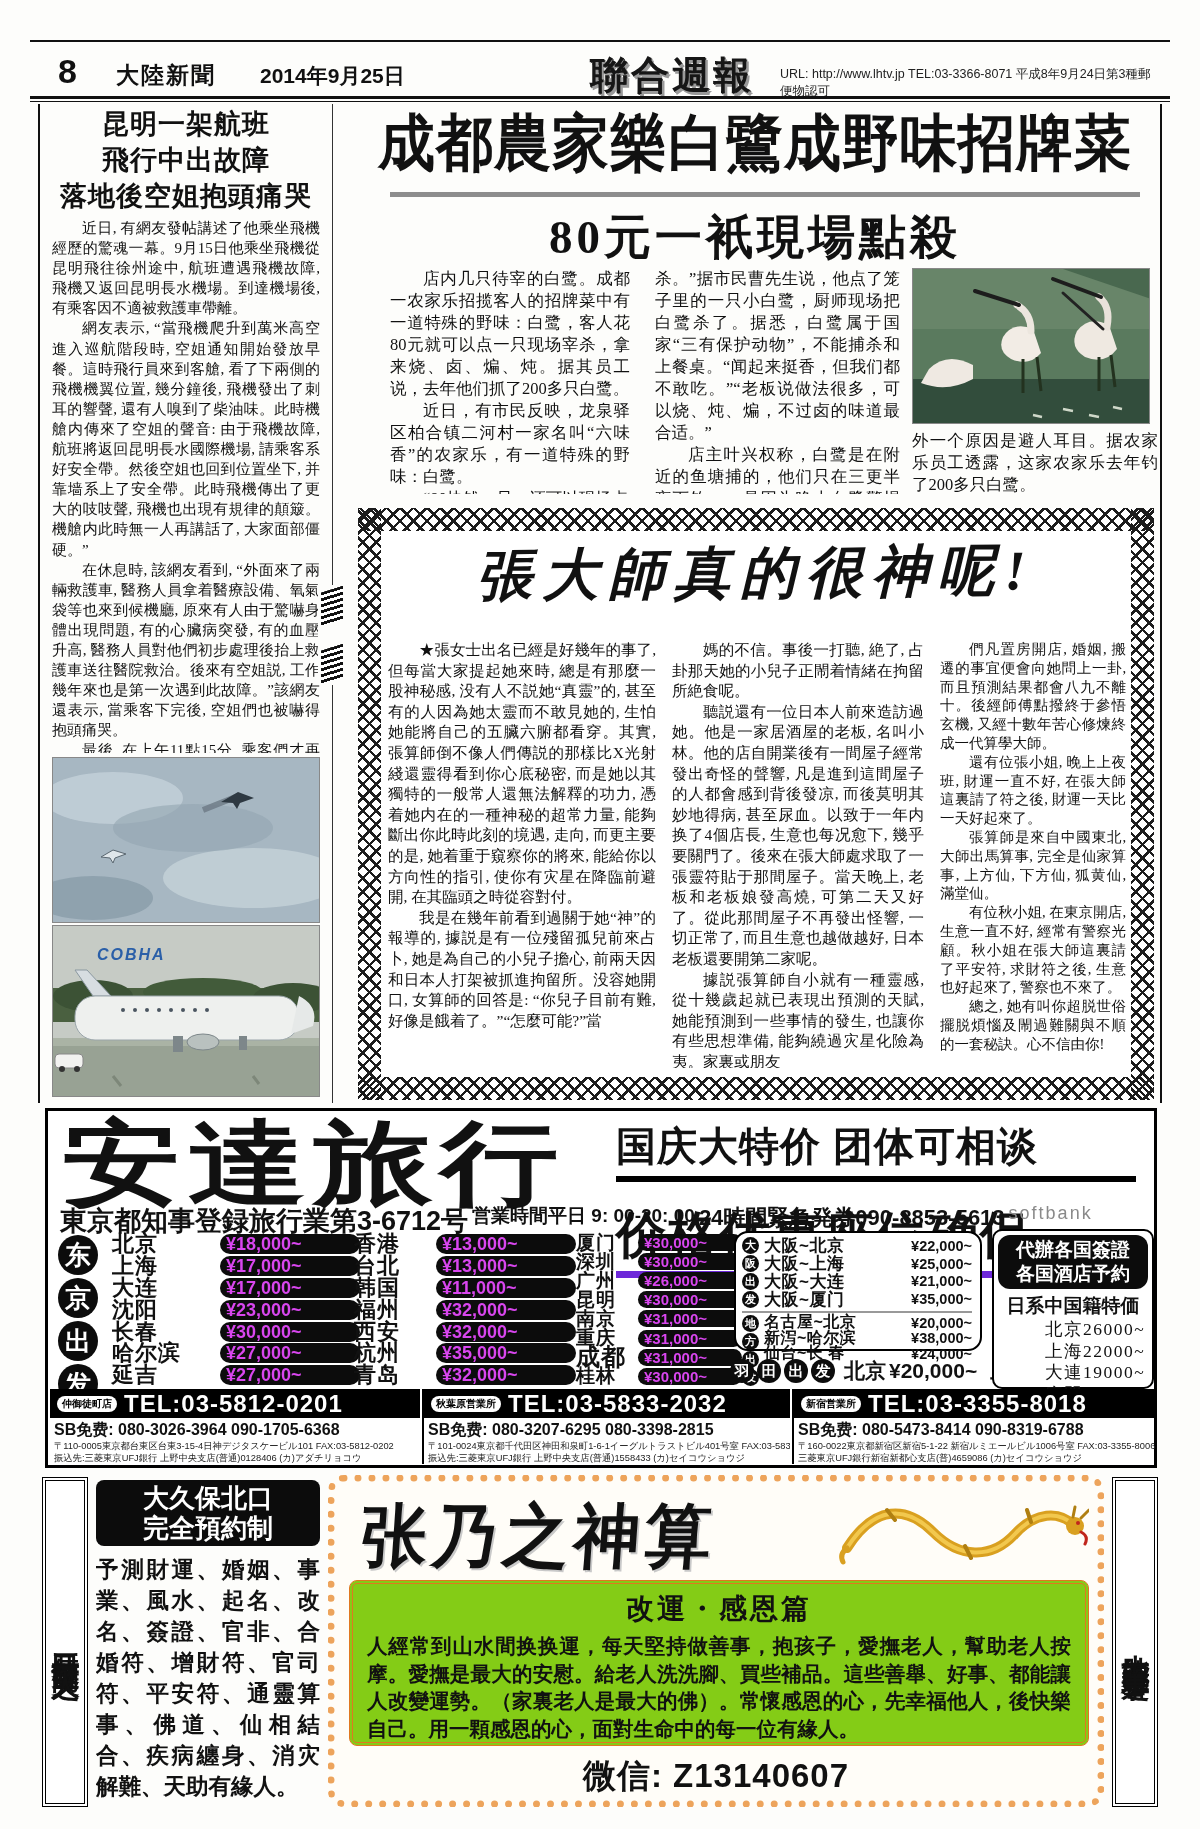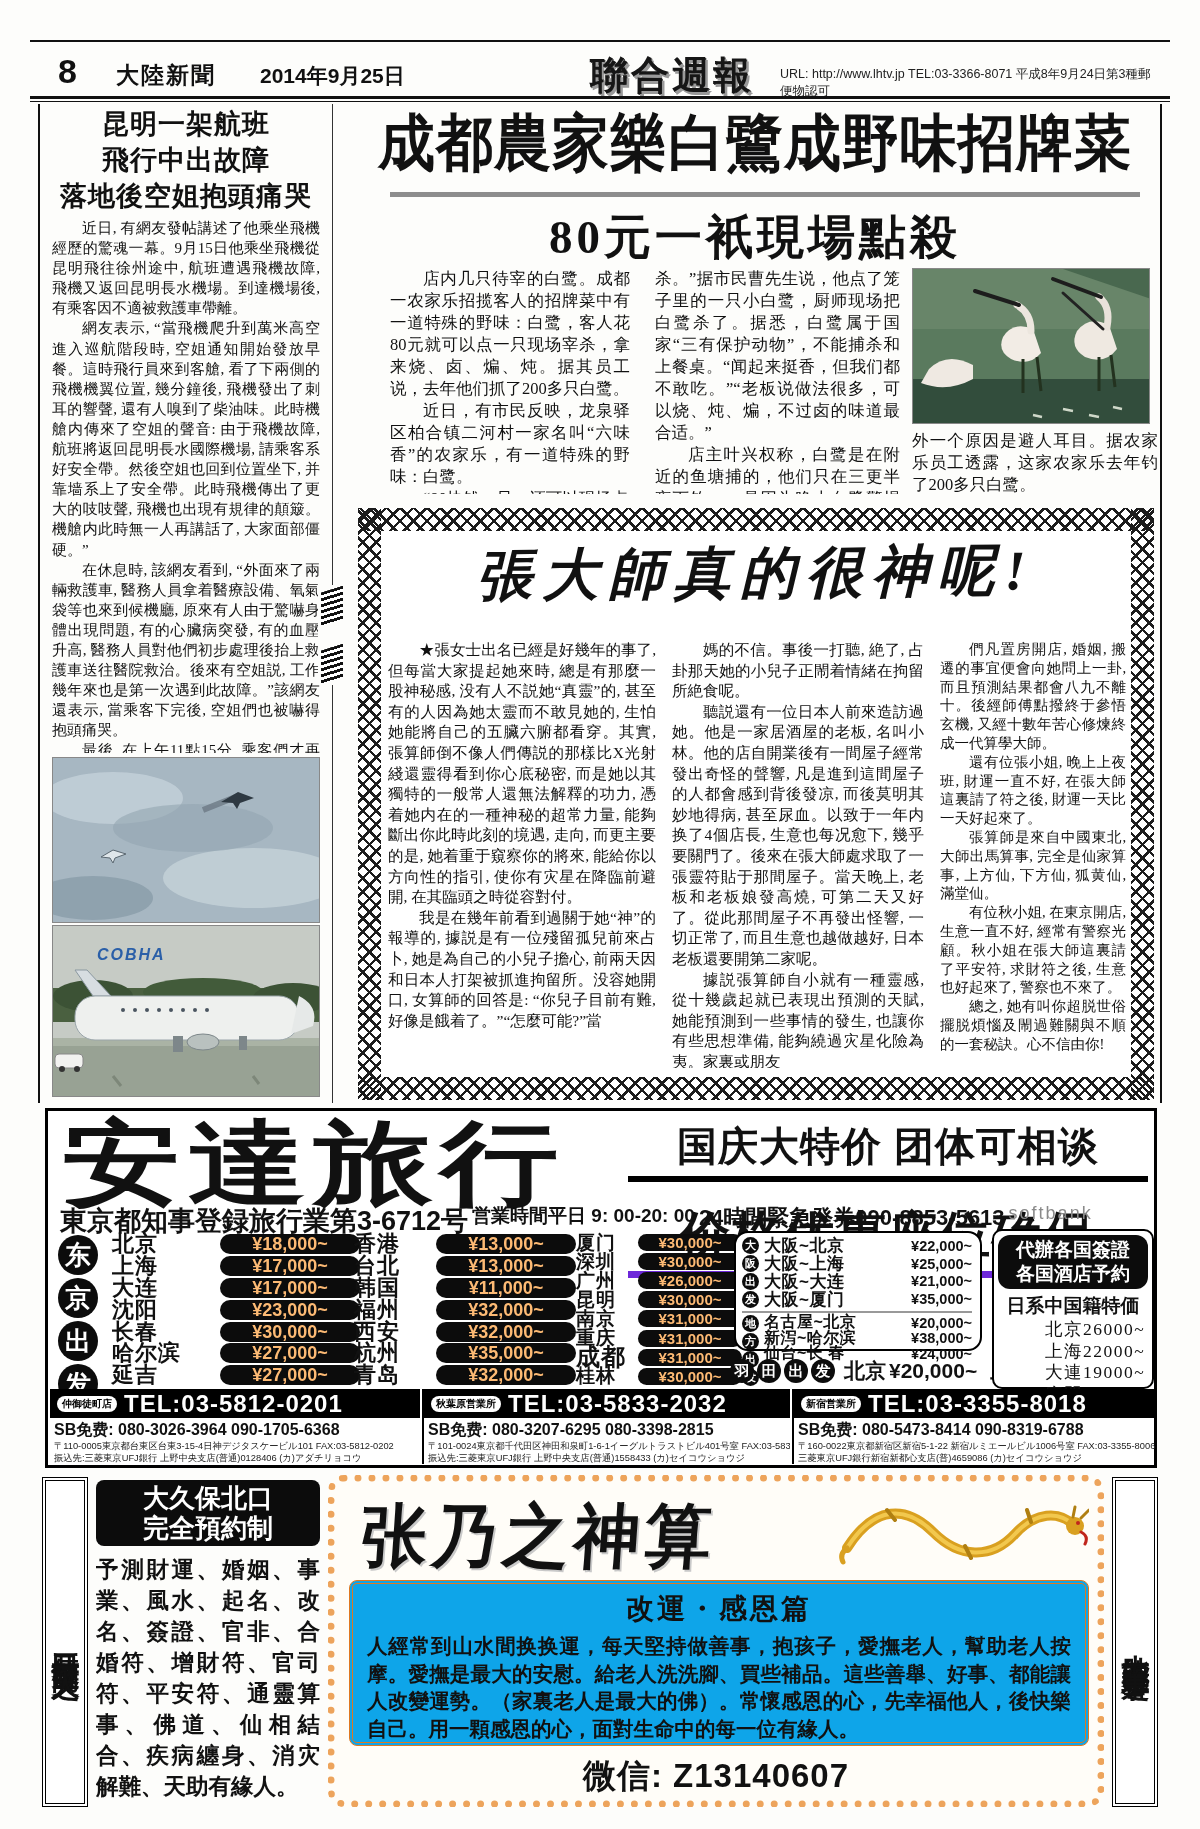--- a/index.html
+++ b/index.html
@@ -45,22 +45,22 @@
   .promo1 { font:900 40px "Liberation Sans", sans-serif; letter-spacing:1px; border-bottom:6px solid #000; padding-bottom:2px; }
   .promo2 { font:900 50px "Liberation Sans", sans-serif; letter-spacing:2px; border-bottom:7px solid #6d28d9; padding-bottom:2px; margin-top:20px; }
   .reg1 { font:900 27px "Liberation Sans", sans-serif; }
   .reg2 { font:800 19px "Liberation Sans", sans-serif; }
   .reg3 { font:800 22px "Liberation Sans", sans-serif; }
   .reg4 { font:300 18px "Liberation Sans", sans-serif; color:#8a8a8a; letter-spacing:2px; }
   .bigcircle { width:40px; height:40px; border-radius:50%; background:#0c0c0c; color:#fff;
                font:900 26px "Liberation Sans", sans-serif; display:flex; align-items:center; justify-content:center; }
   .trow { display:flex; align-items:center; height:21.9px; }
   .tcity { font:800 22px "Liberation Sans", sans-serif; letter-spacing:1px; }
-  .pill { background:#0c0c0c; color:#fdba74; border-radius:11px; font:800 18px/20px "Liberation Sans", sans-serif;
-          text-align:center; padding:0 6px; }
+  .pill { background:#0c0c0c; color:#d946ef; border-radius:11px; font:800 18px/20px "Liberation Sans", sans-serif;
+          padding:0 6px; }
   .obox { border:2.5px solid #000; border-radius:14px; background:#fff; }
   .orow { display:flex; align-items:center; height:14.8px; }
   .oroute { font:800 17px "Liberation Sans", sans-serif; letter-spacing:0.5px; }
   .oprice { font:700 14.5px "Liberation Sans", sans-serif; margin-left:auto; }
   .minicircle { width:17px; height:17px; border-radius:50%; background:#0c0c0c; color:#fff;
                 font:800 11px "Liberation Sans", sans-serif; display:flex; align-items:center; justify-content:center; margin-bottom:1px; }
   .hcircle { width:24px; height:24px; border-radius:50%; background:#0c0c0c; color:#fff;
              font:900 15px "Liberation Sans", sans-serif; display:flex; align-items:center; justify-content:center; }
   .hfare { font:800 21px "Liberation Sans", sans-serif; }
   .vpanel { border:2.5px solid #000; border-radius:10px; background:#fff; }
@@ -75,21 +75,21 @@
   .tiny { font:400 9.3px/11.5px "Liberation Sans", sans-serif; padding:0 4px; color:#222; white-space:nowrap; overflow:hidden; }
   
   .vstrip { border:4px double #000; writing-mode:vertical-rl; text-orientation:upright;
             font:900 28px "Liberation Sans", sans-serif; letter-spacing:2px; display:flex; align-items:center; justify-content:center; background:#fff; }
   .blkbox { background:#0c0c0c; color:#fff; border-radius:8px; font:800 26px/30px "Liberation Sans", sans-serif;
             text-align:center; padding:3px 0; }
   .services { font:800 22.5px/31px "Liberation Sans", sans-serif; text-align:justify; }
   .lace { border:7px dotted #eda45c; border-radius:16px; background:#fffdf8; }
   .ztitle { font:900 66px "Liberation Sans", sans-serif; letter-spacing:5px; transform:skewX(-4deg) scaleY(1.05);
             text-shadow:2px 2px 0 #c9c9c9; }
-  .innerbox { border:4px double #e07820; border-radius:8px; background:#0ea5e9; }
+  .innerbox { border:4px double #e07820; border-radius:8px; background:#84cc16; }
   .ghead { font:900 28px "Liberation Sans", sans-serif; text-align:center; letter-spacing:3px; }
   .gbody { font:800 20.5px/27.5px "Liberation Sans", sans-serif; text-align:justify; margin-top:4px; }
   .btel2 { font:900 33px "Liberation Sans", sans-serif; letter-spacing:1px; }
   .cobha { font:900 16px "Liberation Sans", sans-serif; font-style:italic; color:#2a5fa8; letter-spacing:2px; }
 </style>
 </head>
 <body>
 
 <div class="page">
 
@@ -227,21 +227,21 @@
         <p>張算師是來自中國東北, 大師出馬算事, 完全是仙家算事, 上方仙, 下方仙, 狐黄仙, 滿堂仙。</p>
         <p>有位秋小姐, 在東京開店, 生意一直不好, 經常有警察光顧。秋小姐在張大師這裏請了平安符, 求財符之後, 生意也好起來了, 警察也不來了。</p>
         <p>總之, 她有叫你超脱世俗擺脱煩惱及閙過難關與不順的一套秘訣。心不信由你!</p>
         <p class="hotline" style="text-indent:0">咨詢熱綫: 090-9821-5577</p>
       </div>
     </div>
   </div>
 
   <div class="abs tbox" style="left:45px;top:1108px;width:1112px;height:360px">
     <div class="abs tname" style="left:14px;top:6px">安達旅行</div>
-    <div class="abs" style="left:580px;top:8px;width:520px;text-align:center">
+    <div class="abs" style="left:568px;top:8px;width:520px;">
       <div class="promo1">国庆大特价 团体可相谈</div>
       <div class="promo2">价格优惠座位确保</div>
     </div>
     <div class="abs" style="left:12px;top:92px;width:1090px;display:flex;align-items:flex-start;gap:4px;white-space:nowrap">
       <span class="reg1">東京都知事登録旅行業第3-6712号</span>
       <span class="reg2">営業時間平日 9: 00-20: 00</span>
       <span class="reg3">24時間緊急発券090-8853-5613</span>
       <span class="reg4">softbank</span>
     </div>
 

